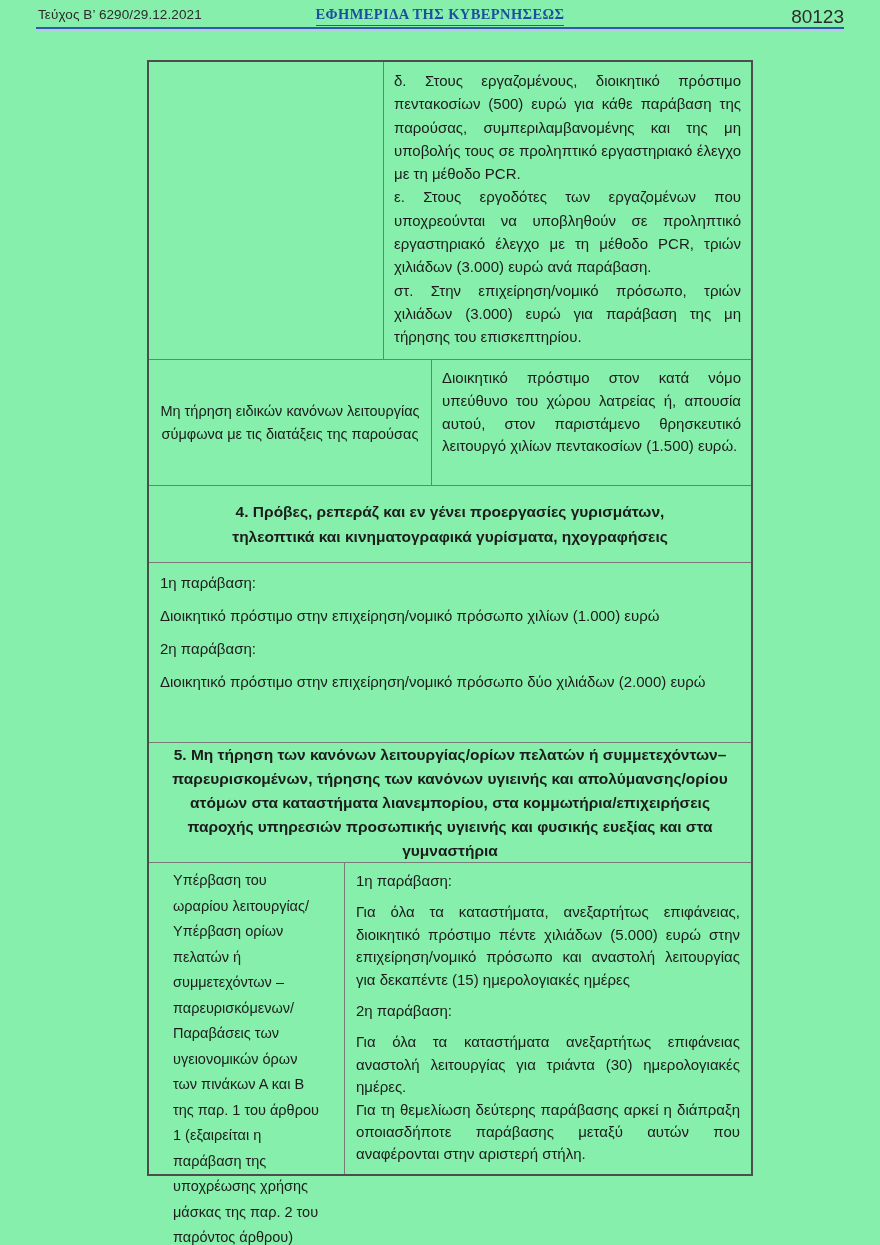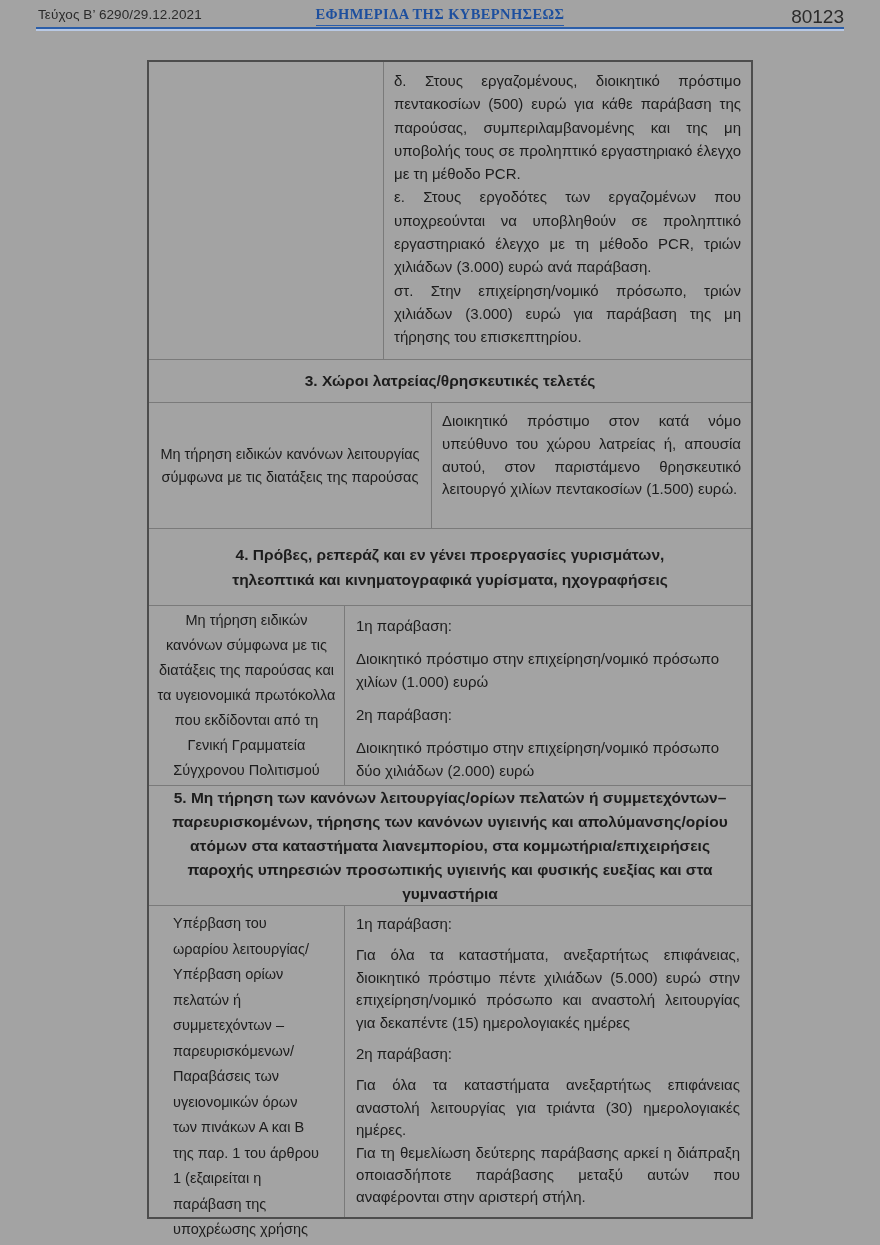--- a/index.html
+++ b/index.html
@@ -1,19 +1,19 @@
 <!DOCTYPE html>
 <html lang="el"><head>
 <meta charset="utf-8">
 <style>
   html,body{margin:0;padding:0;background:#e8e8e8;}
   .page{
     position:relative;
     width:880px;height:1245px;
-    background:#a3a3a3;
+    background:#86efac;
     font-family:"Liberation Sans","DejaVu Sans",sans-serif;
     color:#1c1c1c;
     overflow:hidden;
     margin:0 auto;
   }
   
   .masthead{position:absolute;top:0;left:0;right:0;height:34px;}
   .issue-label{
     position:absolute;left:38px;top:7px;
     font-size:13.5px;color:#2b2b2b;letter-spacing:.1px;
@@ -97,31 +97,29 @@
 
     <div class="t-row rowA">
       <div class="cell cell-left"></div>
       <div class="cell cell-right justified">
         <p>δ. Στους εργαζομένους, διοικητικό πρόστιμο πεντακοσίων (500) ευρώ για κάθε παράβαση της παρούσας, συμπεριλαμβανομένης και της μη υποβολής τους σε προληπτικό εργαστηριακό έλεγχο με τη μέθοδο PCR.</p>
         <p>ε. Στους εργοδότες των εργαζομένων που υποχρεούνται να υποβληθούν σε προληπτικό εργαστηριακό έλεγχο με τη μέθοδο PCR, τριών χιλιάδων (3.000) ευρώ ανά παράβαση.</p>
         <p>στ. Στην επιχείρηση/νομικό πρόσωπο, τριών χιλιάδων (3.000) ευρώ για παράβαση της μη τήρησης του επισκεπτηρίου.</p>
       </div>
     </div>
 
-    <div class="sec-header h3row">3. Χώροι λατρείας/θρησκευτικές τελετές</div>
 
     <div class="t-row row3">
       <div class="cell cell-left v-center centered">Μη τήρηση ειδικών κανόνων λειτουργίας σύμφωνα με τις διατάξεις της παρούσας</div>
       <div class="cell cell-right justified">Διοικητικό πρόστιμο στον κατά νόμο υπεύθυνο του χώρου λατρείας ή, απουσία αυτού, στον παριστάμενο θρησκευτικό λειτουργό χιλίων πεντακοσίων (1.500) ευρώ.</div>
     </div>
 
     <div class="sec-header h4row">4. Πρόβες, ρεπεράζ και εν γένει προεργασίες γυρισμάτων, τηλεοπτικά και κινηματογραφικά γυρίσματα, ηχογραφήσεις</div>
 
     <div class="t-row row4">
-      <div class="cell cell-left v-center centered">Μη τήρηση ειδικών κανόνων σύμφωνα με τις διατάξεις της παρούσας και τα υγειονομικά πρωτόκολλα που εκδίδονται από τη Γενική Γραμματεία Σύγχρονου Πολιτισμού</div>
       <div class="cell cell-right">
         <p class="p-label">1η παράβαση:</p>
         <p class="p-text">Διοικητικό πρόστιμο στην επιχείρηση/νομικό πρόσωπο χιλίων (1.000) ευρώ</p>
         <p class="p-label">2η παράβαση:</p>
         <p class="p-text">Διοικητικό πρόστιμο στην επιχείρηση/νομικό πρόσωπο δύο χιλιάδων (2.000) ευρώ</p>
       </div>
     </div>
 
     <div class="sec-header h5row">5. Μη τήρηση των κανόνων λειτουργίας/ορίων πελατών ή συμμετεχόντων– παρευρισκομένων, τήρησης των κανόνων υγιεινής και απολύμανσης/ορίου ατόμων στα καταστήματα λιανεμπορίου, στα κομμωτήρια/επιχειρήσεις παροχής υπηρεσιών προσωπικής υγιεινής και φυσικής ευεξίας και στα γυμναστήρια</div>
 

